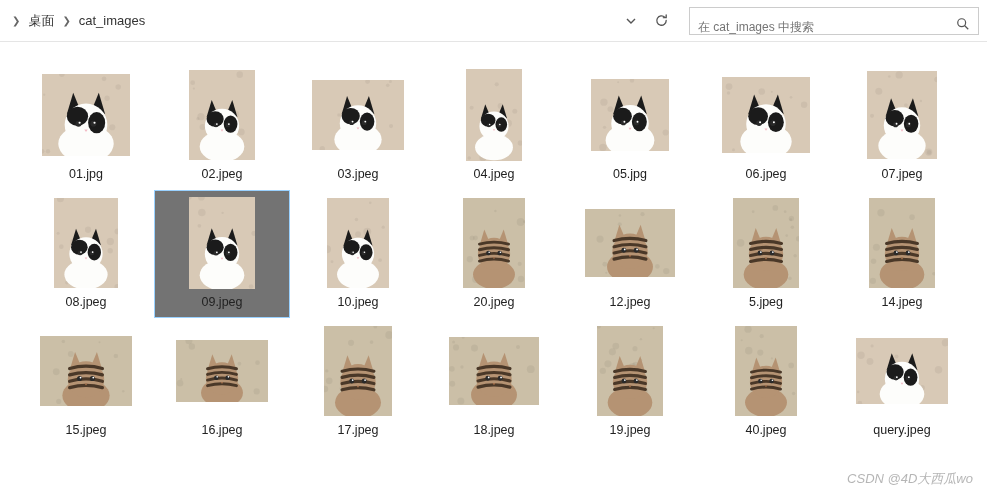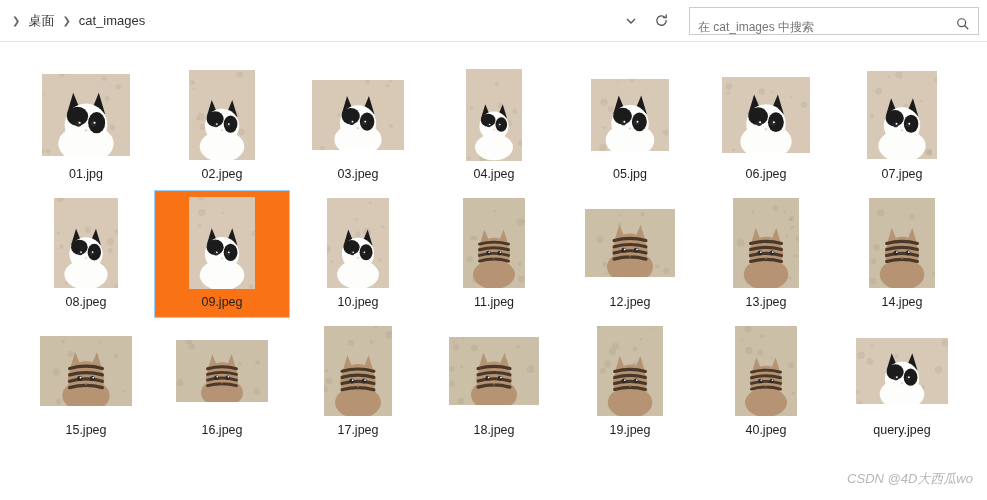--- a/index.html
+++ b/index.html
@@ -7,21 +7,21 @@
   .toolbar { display: flex; align-items: center; height: 42px; border-bottom: 1px solid #e5e5e5; padding: 0 8px 0 12px; gap: 6px; }
   .breadcrumb { display: flex; align-items: center; gap: 8px; flex: 0 0 auto; font-size: 13px; color: #333; }
   .chev { color: #666; font-size: 10px; }
   .spacer { flex: 1; }
   .tb-icon { width: 24px; height: 24px; display: flex; align-items: center; justify-content: center; color: #555; cursor: pointer; }
   .searchbox { display: flex; align-items: flex-end; border: 1px solid #ccc; height: 28px; width: 290px; padding: 0 8px; margin-left: 10px; }
   .searchbox input { border: none; outline: none; flex: 1; font-size: 12px; color: #999; background: transparent; }
   .searchbox .sicon { color: #555; font-size: 13px; }
   .content { padding: 20px 12px 30px 18px; display: flex; flex-wrap: wrap; gap: 0; }
   .item { width: 136px; display: flex; flex-direction: column; align-items: center; padding: 6px 4px 8px 4px; cursor: pointer; border: 1px solid transparent; }
-  .item.selected { background: #f97316; border: 1px solid #99d1ff; }
+  .item.selected { background: #737373; border: 1px solid #99d1ff; }
   .thumb { width: 92px; height: 92px; display: flex; align-items: center; justify-content: center; }
   .thumb svg { display: block; }
   .fname { margin-top: 6px; font-size: 12.5px; color: #222; text-align: center; word-break: break-all; }
   .watermark { position: fixed; right: 14px; bottom: 12px; font-size: 13px; color: rgba(120,120,120,0.55); pointer-events: none; font-family: sans-serif; font-style: italic; }
 </style>
 </head>
 <body>
 
 <div class="toolbar">
   <div class="breadcrumb">
@@ -387,21 +387,21 @@
           <path d="M16.491999999999997 51.77 Q 31 47.74 45.508 51.77" stroke="#4a3828" stroke-width="2.9016" fill="none" stroke-linecap="round"></path>
           <path d="M16.491999999999997 57.412 Q 31 53.382 45.508 57.412" stroke="#4a3828" stroke-width="2.9016" fill="none" stroke-linecap="round"></path>
           <path d="M16.491999999999997 63.054 Q 31 59.024 45.508 63.054" stroke="#4a3828" stroke-width="2.9016" fill="none" stroke-linecap="round"></path>
     <circle cx="25.358" cy="54.994" r="2.2568" fill="#2a2a2a"></circle>
     <circle cx="36.642" cy="54.994" r="2.2568" fill="#2a2a2a"></circle>
     <circle cx="26.164" cy="54.187999999999995" r="0.806" fill="#fff"></circle>
     <circle cx="37.448" cy="54.187999999999995" r="0.806" fill="#fff"></circle>
     <path d="M29.7104 59.346399999999996 L32.2896 59.346399999999996 L31 61.2808 Z" fill="#a5724e"></path>
   </svg>
       </div>
-      <div class="fname">11.jpeg</div>
+      <div class="fname">20.jpeg</div>
     </div>
     <div class="item">
       <div class="thumb">
         <svg width="90" height="68" viewBox="0 0 90 68">
     <rect width="90" height="68" fill="#cbbfa7"></rect>
     <circle cx="81.28806596301729" cy="62.10319116686878" r="3.204794486191531" fill="rgba(0,0,0,0.05)"></circle>
           <circle cx="72.36741528753555" cy="57.3942458487727" r="2.37485019565932" fill="rgba(0,0,0,0.05)"></circle>
           <circle cx="45.21192625486947" cy="50.609292757944786" r="1.105878240594393" fill="rgba(0,0,0,0.05)"></circle>
           <circle cx="19.84401199039894" cy="55.293495405177964" r="2.4424883456166526" fill="rgba(0,0,0,0.05)"></circle>
           <circle cx="15.042387747171233" cy="30.01359521534323" r="3.6233020771487645" fill="rgba(0,0,0,0.05)"></circle>
@@ -453,21 +453,21 @@
           <path d="M17.555999999999997 51.51 Q 33 47.22 48.444 51.51" stroke="#4a3828" stroke-width="3.0888" fill="none" stroke-linecap="round"></path>
           <path d="M17.555999999999997 57.516 Q 33 53.226 48.444 57.516" stroke="#4a3828" stroke-width="3.0888" fill="none" stroke-linecap="round"></path>
           <path d="M17.555999999999997 63.522 Q 33 59.232 48.444 63.522" stroke="#4a3828" stroke-width="3.0888" fill="none" stroke-linecap="round"></path>
     <circle cx="26.994" cy="54.942" r="2.4024" fill="#2a2a2a"></circle>
     <circle cx="39.006" cy="54.942" r="2.4024" fill="#2a2a2a"></circle>
     <circle cx="27.852" cy="54.083999999999996" r="0.8580000000000001" fill="#fff"></circle>
     <circle cx="39.864000000000004" cy="54.083999999999996" r="0.8580000000000001" fill="#fff"></circle>
     <path d="M31.6272 59.575199999999995 L34.3728 59.575199999999995 L33 61.6344 Z" fill="#a5724e"></path>
   </svg>
       </div>
-      <div class="fname">13.jpeg</div>
+      <div class="fname">5.jpeg</div>
     </div>
     <div class="item">
       <div class="thumb">
         <svg width="66" height="90" viewBox="0 0 66 90">
     <rect width="66" height="90" fill="#cbbfa7"></rect>
     <circle cx="11.964486320912329" cy="14.759418811254363" r="3.6777006315996914" fill="rgba(0,0,0,0.05)"></circle>
           <circle cx="3.856326967057612" cy="82.82849286604687" r="3.186623059476915" fill="rgba(0,0,0,0.05)"></circle>
           <circle cx="40.425372604038785" cy="83.25328610829274" r="3.785574419889599" fill="rgba(0,0,0,0.05)"></circle>
           <circle cx="4.5832220187658095" cy="63.28985217582158" r="2.7621024933650915" fill="rgba(0,0,0,0.05)"></circle>
           <circle cx="64.82950844292463" cy="75.81687413288364" r="1.7744159135457611" fill="rgba(0,0,0,0.05)"></circle>

